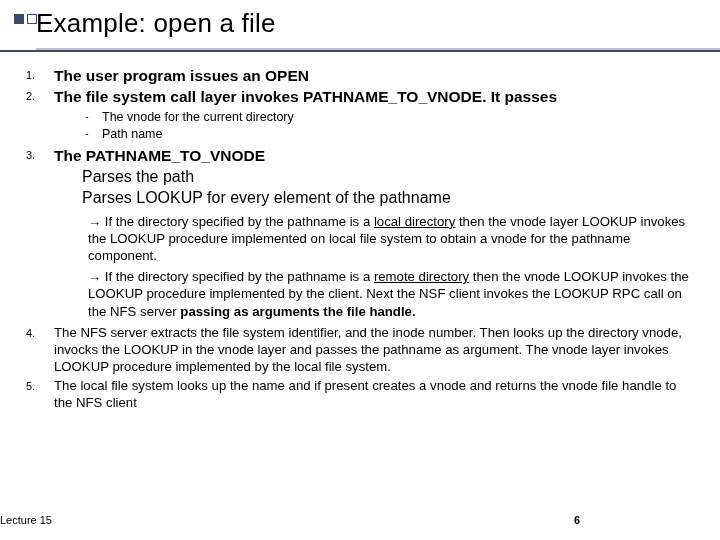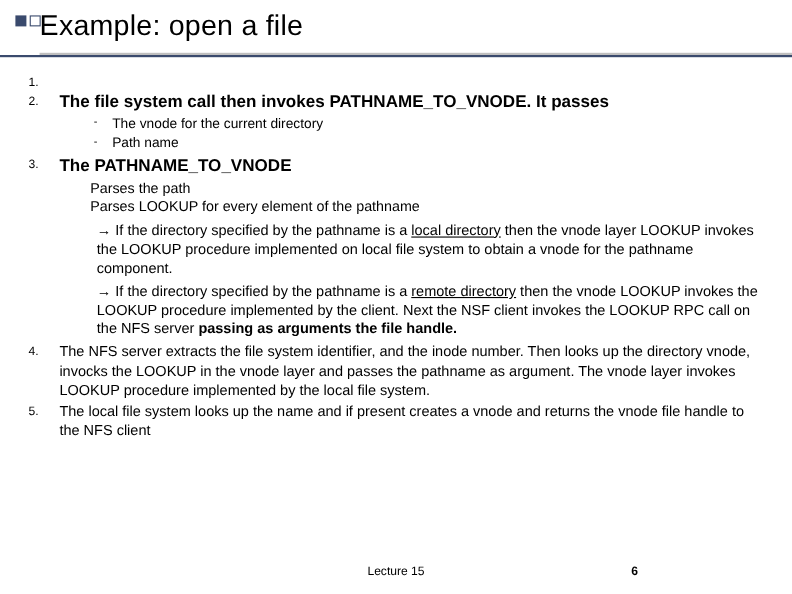--- a/index.html
+++ b/index.html
@@ -13,52 +13,53 @@
   .grayline{height:2px;background:#bfbfbf;margin-left:36px}
   .darkline{height:2px;background:#3a4a6d}
   .body{position:absolute;left:26px;top:66px;width:672px}
   .row{display:flex;align-items:flex-start;margin-bottom:2px}
   .num{width:28px;flex-shrink:0;font-size:11px;padding-top:3px}
   .txt{font-size:15.5px;font-weight:bold;line-height:1.25}
   .sub{margin-left:46px;margin-top:2px;margin-bottom:2px}
   .subrow{display:flex;align-items:flex-start}
   .dash{width:30px;flex-shrink:0;font-size:10px;padding-top:2px;text-align:center}
   .subtxt{font-size:12.5px;line-height:1.4}
-  .indent-block{margin-left:56px;font-size:13px;line-height:1.3;margin-top:2px;margin-bottom:4px}
+  .indent-block{margin-left:56px;font-size:16px;line-height:1.3;margin-top:2px;margin-bottom:4px}
   .para{margin-left:62px;font-size:13.2px;line-height:1.3;margin-bottom:4px}
   .arrow{font-family:Arial}
   .u{text-decoration:underline}
   .bold{font-weight:bold}
   .plain{font-size:13.2px;line-height:1.3}
-  .footer-center{position:absolute;bottom:14px;left:0;width:720px;text-align:center;font-size:11px}
+  .footer-center{position:absolute;bottom:14px;left:0;width:720px;text-align:left;font-size:11px}
   .footer-right{position:absolute;bottom:14px;right:24px;font-size:11px;font-weight:bold}
 </style>
 </head>
 <body>
 
 <div class="slide">
   <div class="bullets">
     <div class="sq filled"></div>
     <div class="sq outline"></div>
   </div>
   <div class="title">Example: open a file</div>
   <div class="underline-wrap">
     <div class="grayline"></div>
       <div class="darkline"></div>
   </div>
 
   <div class="body">
 
     <div class="row">
       <div class="num">1.</div>
+      <div class="txt">The user program issues an OPEN</div>
     </div>
 
     <div class="row">
       <div class="num">2.</div>
-      <div class="txt">The file system call then invokes PATHNAME_TO_VNODE. It passes</div>
+      <div class="txt">The file system call layer invokes PATHNAME_TO_VNODE. It passes</div>
     </div>
     <div class="sub">
       <div class="subrow">
           <div class="dash">-</div>
           <div class="subtxt">The vnode for the current directory</div>
         </div>
       <div class="subrow">
           <div class="dash">-</div>
           <div class="subtxt">Path name</div>
         </div>

